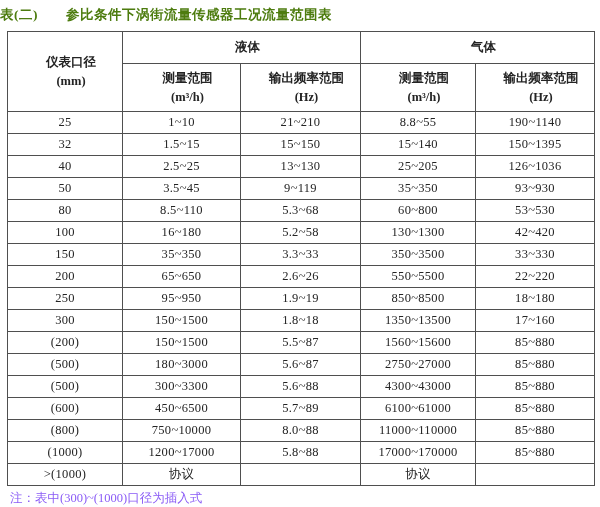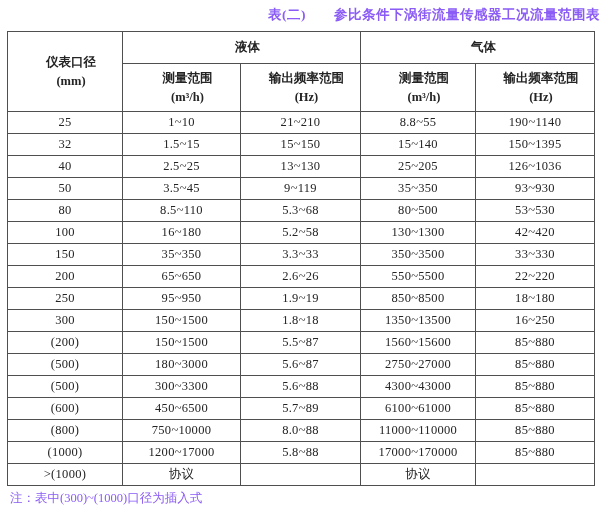--- a/index.html
+++ b/index.html
@@ -10,24 +10,24 @@
     position: relative;
     font-family: "Liberation Serif", "DejaVu Serif", serif;
     color: #1f1f1f;
     overflow: hidden;
   }
   .title {
     position: absolute;
     top: 6px;
     left: 0;
     width: 600px;
-    text-align: right;
+    text-align: left;
     font-size: 13.5px;
     font-weight: bold;
-    color: #8b5cf6;
+    color: #4d7c0f;
     letter-spacing: 0.5px;
   }
   .title .title-prefix { margin-right: 28px; }
   table.flow-table {
     position: absolute;
     left: 7px;
     top: 31px;
     width: 587px;
     border-collapse: collapse;
     table-layout: fixed;
@@ -118,21 +118,21 @@
         <td>50</td>
         <td>3.5~45</td>
         <td>9~119</td>
         <td>35~350</td>
         <td>93~930</td>
       </tr>
       <tr>
         <td>80</td>
         <td>8.5~110</td>
         <td>5.3~68</td>
-        <td>80~500</td>
+        <td>60~800</td>
         <td>53~530</td>
       </tr>
       <tr>
         <td>100</td>
         <td>16~180</td>
         <td>5.2~58</td>
         <td>130~1300</td>
         <td>42~420</td>
       </tr>
       <tr>
@@ -154,21 +154,21 @@
         <td>95~950</td>
         <td>1.9~19</td>
         <td>850~8500</td>
         <td>18~180</td>
       </tr>
       <tr>
         <td>300</td>
         <td>150~1500</td>
         <td>1.8~18</td>
         <td>1350~13500</td>
-        <td>16~250</td>
+        <td>17~160</td>
       </tr>
       <tr>
         <td>(200)</td>
         <td>150~1500</td>
         <td>5.5~87</td>
         <td>1560~15600</td>
         <td>85~880</td>
       </tr>
       <tr>
         <td>(500)</td>

